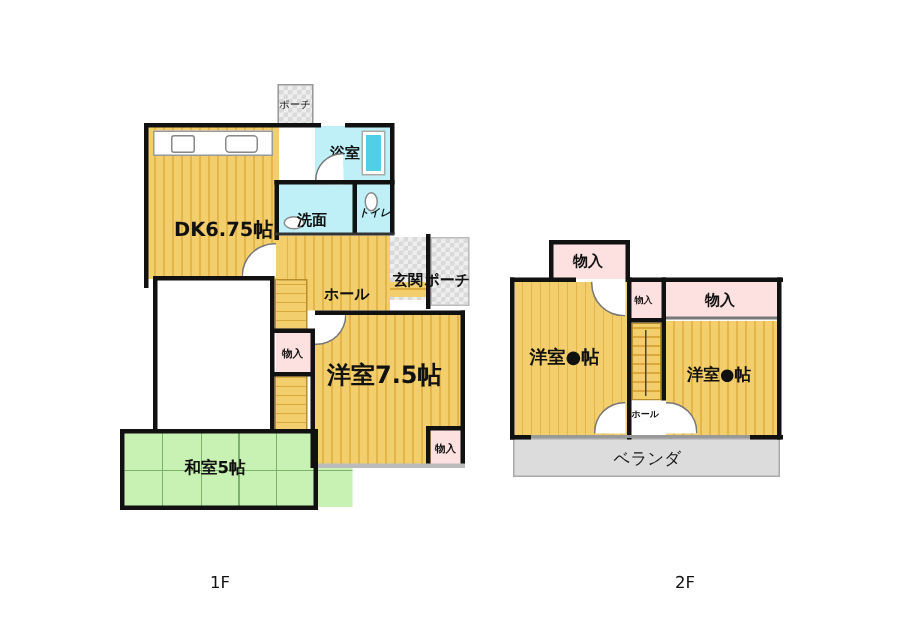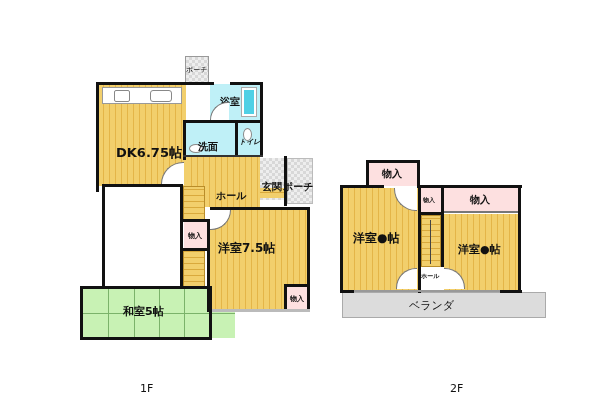--- a/index.html
+++ b/index.html
@@ -75,21 +75,21 @@
     <span class="lbl xs" style="left:4px;top:9px;">物入</span>
   </div>
 
   <div class="abs tatami" style="left:83px;top:288px;width:152px;height:50px;
      background-image:linear-gradient(90deg,transparent 25px,#7bb36a 25px,#7bb36a 26px,transparent 26px,transparent 51px,#7bb36a 51px,#7bb36a 52px,transparent 52px,transparent 76px,#7bb36a 76px,#7bb36a 77px,transparent 77px,transparent 101px,#7bb36a 101px,#7bb36a 102px,transparent 102px),
      linear-gradient(0deg,transparent 24px,#7bb36a 24px,#7bb36a 25px,transparent 25px);">
     <span class="lbl lg" style="left:40px;top:16px;font-size:11px;">和室5帖</span>
   </div>
 
   <div class="abs wood" style="left:210px;top:210px;width:98px;height:100px;">
-    <span class="lbl lg" style="left:8px;top:30px;font-size:12px;">洋室7.5帖</span>
+    <span class="lbl lg" style="left:8px;top:30px;font-size:16px;">洋室7.5帖</span>
   </div>
 
   <div class="abs closet" style="left:287px;top:286px;width:22px;height:24px;">
     <span class="lbl xs" style="left:3px;top:8px;">物入</span>
   </div>
 
   <div class="door" style="left:161px;top:162px;width:22px;height:22px;border-radius:22px 0 0 0;border-width:1px 0 0 1px;"></div>
   <div class="door" style="left:210px;top:102px;width:18px;height:20px;border-radius:18px 0 0 0;border-width:1px 0 0 1px;"></div>
   <div class="door" style="left:210px;top:209px;width:20px;height:20px;border-radius:0 0 20px 0;border-width:0 1px 1px 0;"></div>
 
@@ -146,21 +146,21 @@
 
   <div class="abs closet" style="left:444px;top:188px;width:74px;height:24px;">
     <span class="lbl sm" style="left:26px;top:5px;font-size:10px;">物入</span>
   </div>
 
   <div class="abs wood" style="left:444px;top:214px;width:74px;height:76px;">
     <span class="lbl lg" style="left:14px;top:28px;font-size:11px;">洋室●帖</span>
   </div>
   <div class="door" style="left:444px;top:268px;width:20px;height:20px;border-radius:0 20px 0 0;border-width:1px 1px 0 0;"></div>
 
-  <div class="abs veranda" style="left:342px;top:292px;width:204px;height:26px;border:1px solid #aaa;">
+  <div class="abs veranda" style="left:342px;top:292px;width:178px;height:26px;border:1px solid #aaa;">
     <span class="lbl sm" style="left:66px;top:5px;font-size:11px;font-weight:normal;">ベランダ</span>
   </div>
 
   <div class="abs wall" style="left:366px;top:160px;width:54px;height:3px;"></div>
   <div class="abs wall" style="left:366px;top:160px;width:3px;height:28px;"></div>
   <div class="abs wall" style="left:417px;top:160px;width:3px;height:28px;"></div>
   <div class="abs wall" style="left:340px;top:185px;width:44px;height:3px;"></div>
   <div class="abs wall" style="left:340px;top:185px;width:3px;height:108px;"></div>
   <div class="abs wall" style="left:418px;top:185px;width:3px;height:108px;"></div>
   <div class="abs wall" style="left:418px;top:185px;width:104px;height:3px;"></div>

